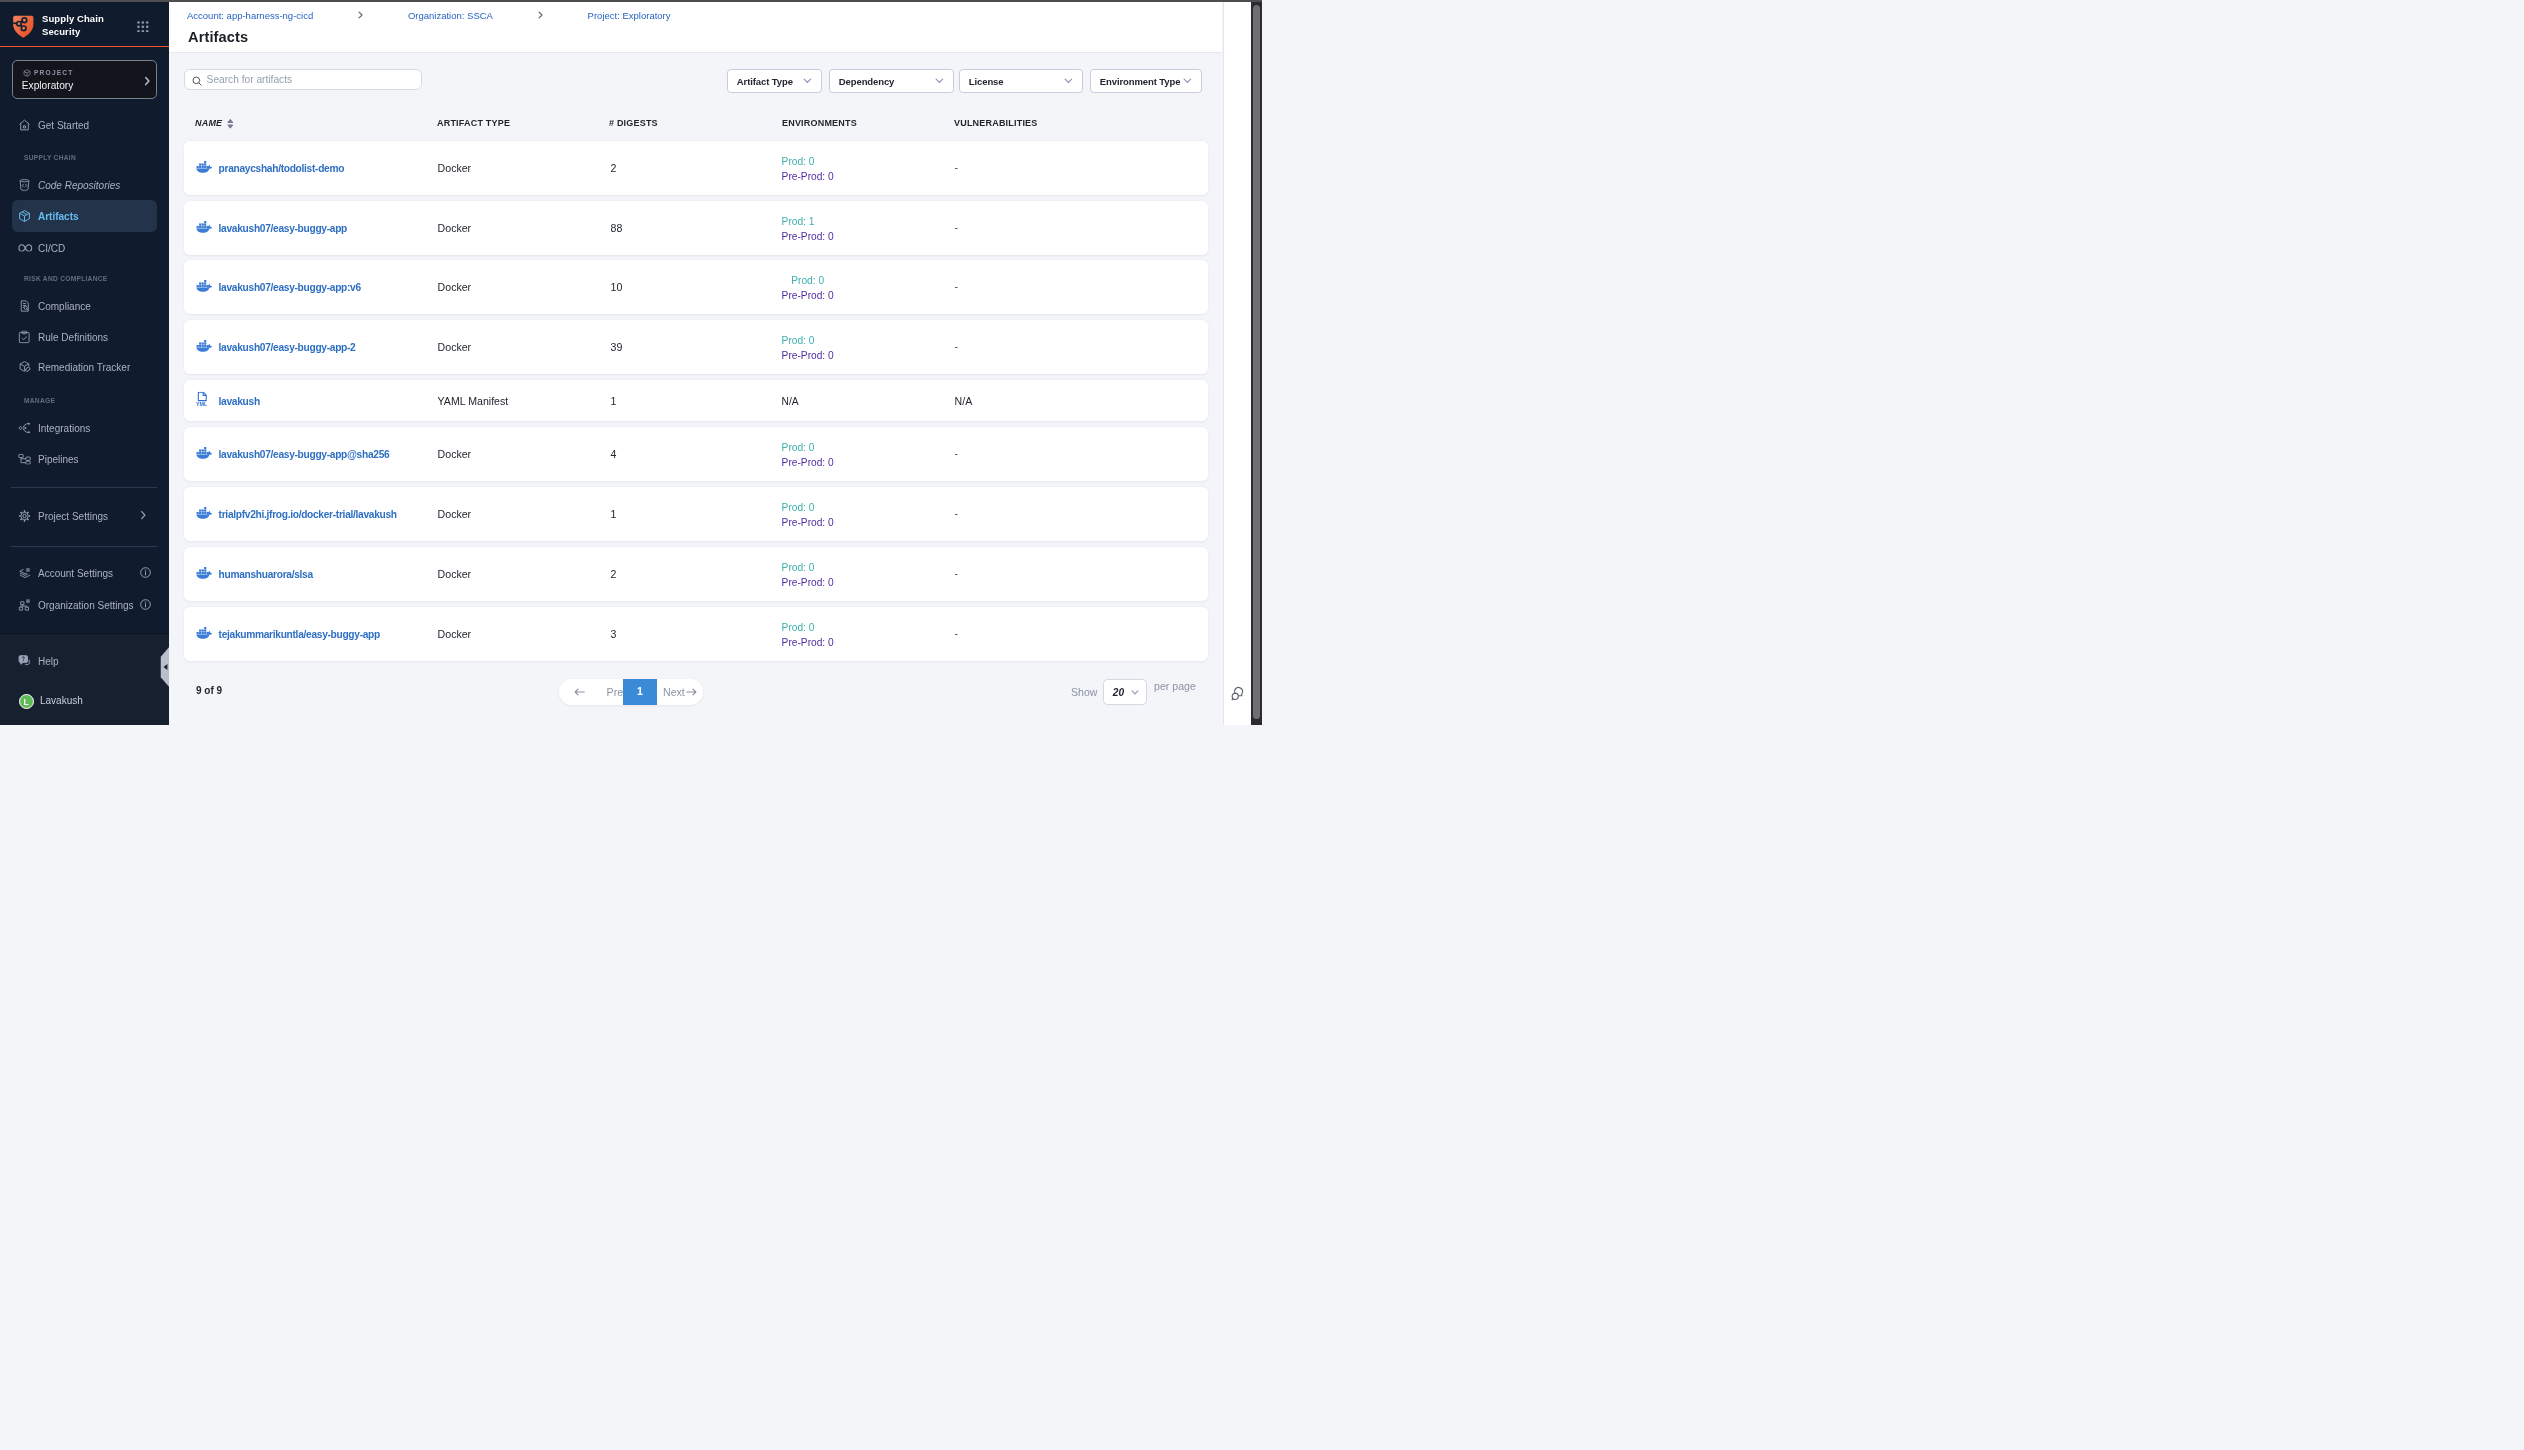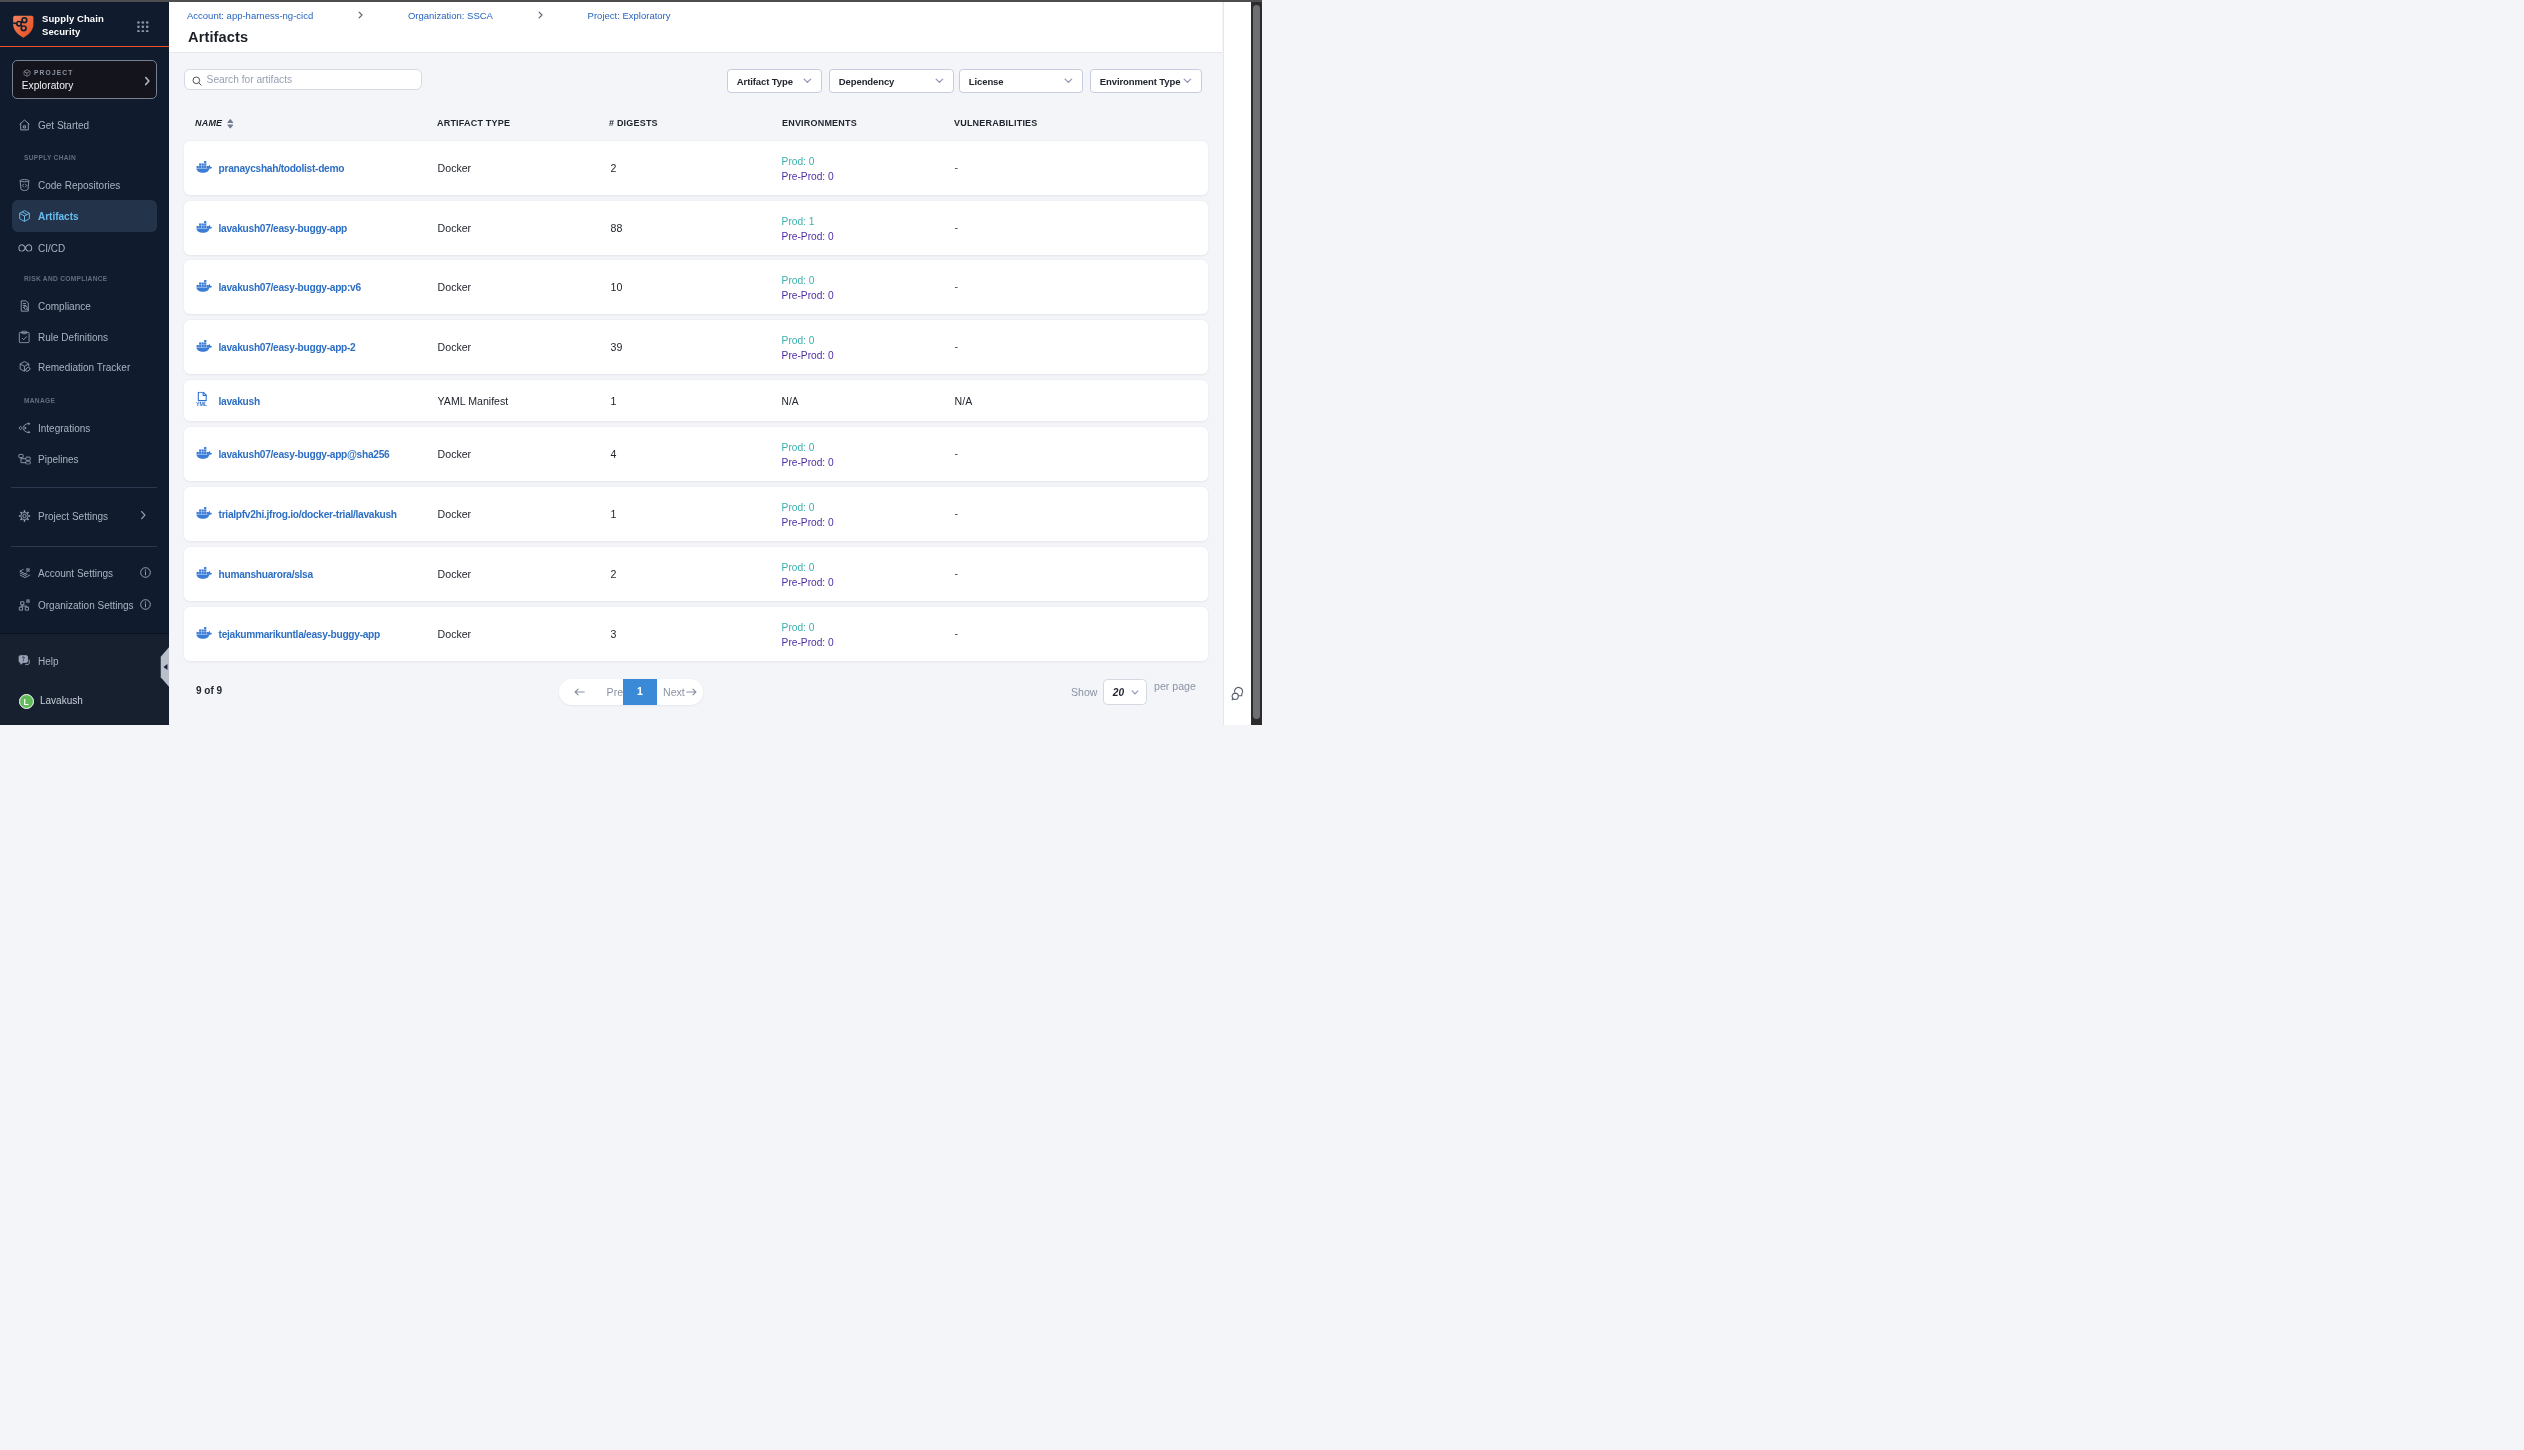--- a/index.html
+++ b/index.html
@@ -125,21 +125,21 @@
   <div class="sel-bg"></div>
 
   <div class="nav-item" style="top:109px;">
     <svg class="ic" width="13" height="13" viewBox="0 0 24 24" fill="none" stroke="#9aa4b6" stroke-width="1.7" stroke-linejoin="round">
           <path d="M3 10.5 L12 3 L21 10.5 M5 9 L5 21 L19 21 L19 9"></path>
           <rect x="10" y="13.5" width="4" height="4"></rect>
         </svg>
     <div class="tx">Get Started</div>
   </div>
   <div class="nav-sec" style="top:154px;">SUPPLY CHAIN</div>
-  <div class="nav-item" style="top:169px;">
+  <div class="nav-item" style="top:169px;font-style:italic;">
     <svg class="ic" width="13" height="13" viewBox="0 0 24 24" fill="none" stroke="#9aa4b6" stroke-width="1.6">
           <path d="M4 4 C4 2.9 7.6 2 12 2 C16.4 2 20 2.9 20 4 L18.6 19.5 C18.5 20.9 15.6 22 12 22 C8.4 22 5.5 20.9 5.4 19.5 Z"></path>
           <path d="M4 4 C4 5.1 7.6 6 12 6 C16.4 6 20 5.1 20 4" fill="none"></path>
           <path d="M10.2 10.5 L7.8 13 L10.2 15.5 M13.8 10.5 L16.2 13 L13.8 15.5" stroke-linecap="round" stroke-linejoin="round"></path>
         </svg>
     <div class="tx">Code Repositories</div>
   </div>
   <div class="nav-item" style="top:200px;">
     <svg class="ic" width="13" height="13" viewBox="0 0 24 24" fill="none" stroke="#6ec0f0" stroke-width="1.7" stroke-linejoin="round">
           <path d="M12 2 L21 7 L21 17 L12 22 L3 17 L3 7 Z"></path>
@@ -357,21 +357,21 @@
         </svg>
     <div class="nm">lavakush07/easy-buggy-app</div>
     <div class="typ">Docker</div>
     <div class="dig">88</div>
     <div class="env">
           <div class="prod">Prod: 1</div>
           <div class="pre">Pre-Prod: 0</div>
         </div>
     <div class="vul">-</div>
   </div>
-  <div class="card drow" style="top:260px; height:54px;">
+  <div class="card drow" style="top:260px; height:54px;text-align:center;">
     <svg class="whale" width="16" height="12.4" viewBox="0 0 44 34">
           <use href="#dw"></use>
         </svg>
     <div class="nm">lavakush07/easy-buggy-app:v6</div>
     <div class="typ">Docker</div>
     <div class="dig">10</div>
     <div class="env">
           <div class="prod">Prod: 0</div>
           <div class="pre">Pre-Prod: 0</div>
         </div>

